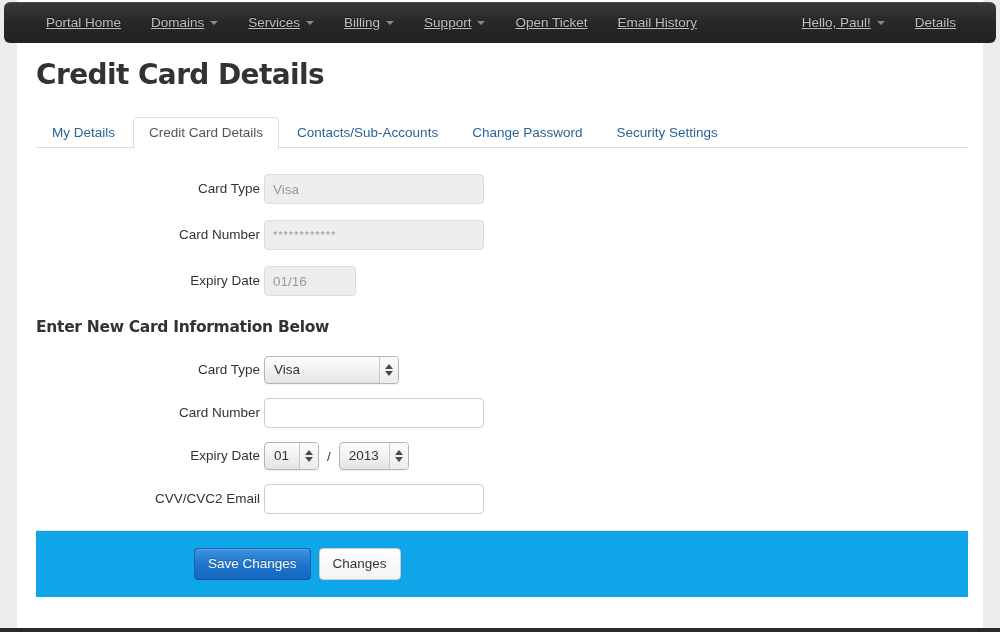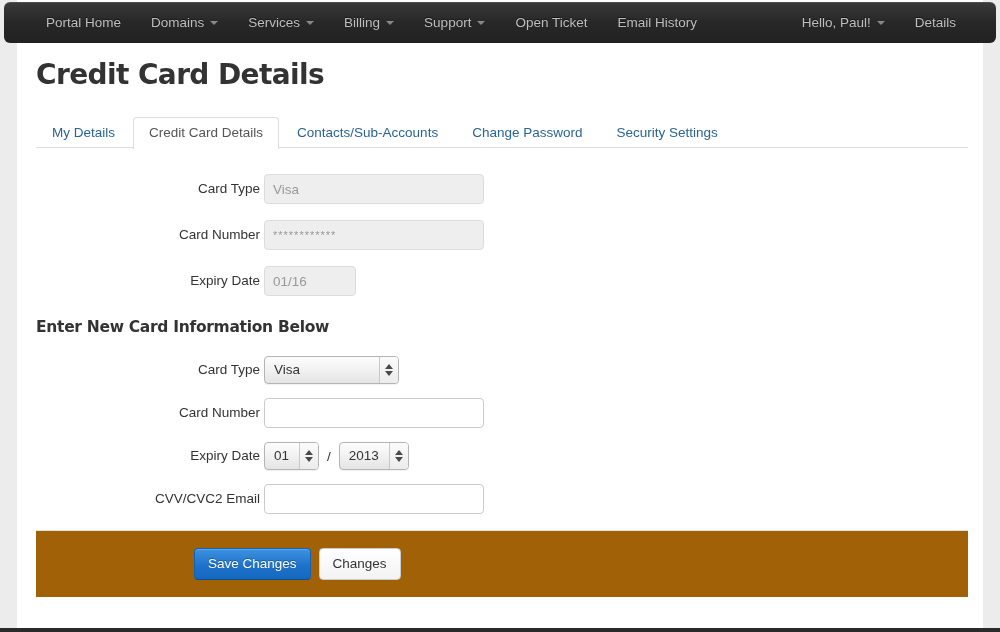--- a/index.html
+++ b/index.html
@@ -41,20 +41,21 @@
   .nav-item {
     display: flex; align-items: center;
     color: #bfbfbf;
     font-size: 13.5px;
     padding: 0 15px;
     height: 41px;
     line-height: 41px;
     cursor: pointer;
     white-space: nowrap;
     text-shadow: 0 -1px 0 rgba(0,0,0,0.5);
+    text-decoration: underline;
   }
   .caret {
     display: inline-block;
     width: 0; height: 0;
     margin-left: 6px;
     border-left: 4px solid transparent;
     border-right: 4px solid transparent;
     border-top: 4px solid #9a9a9a;
     opacity: 0.85;
   }
@@ -209,21 +210,21 @@
     letter-spacing: -0.3px;
     margin: 22px 0 0 0;
     padding: 0;
   }
 
   
   .form-actions {
     margin-top: 16px;
     margin-left: 0px;
     width: 932px;
-    background: #a16207;
+    background: #0ea5e9;
     border-top: 1px solid #e2e2e2;
     padding: 17px 0 17px 0;
     display: flex;
     align-items: flex-start;
   }
   .actions-inner { margin-left: 158px; display: flex; align-items: center; }
   .btn {
     font-size: 13.5px;
     border-radius: 4px;
     padding: 7px 13px;

